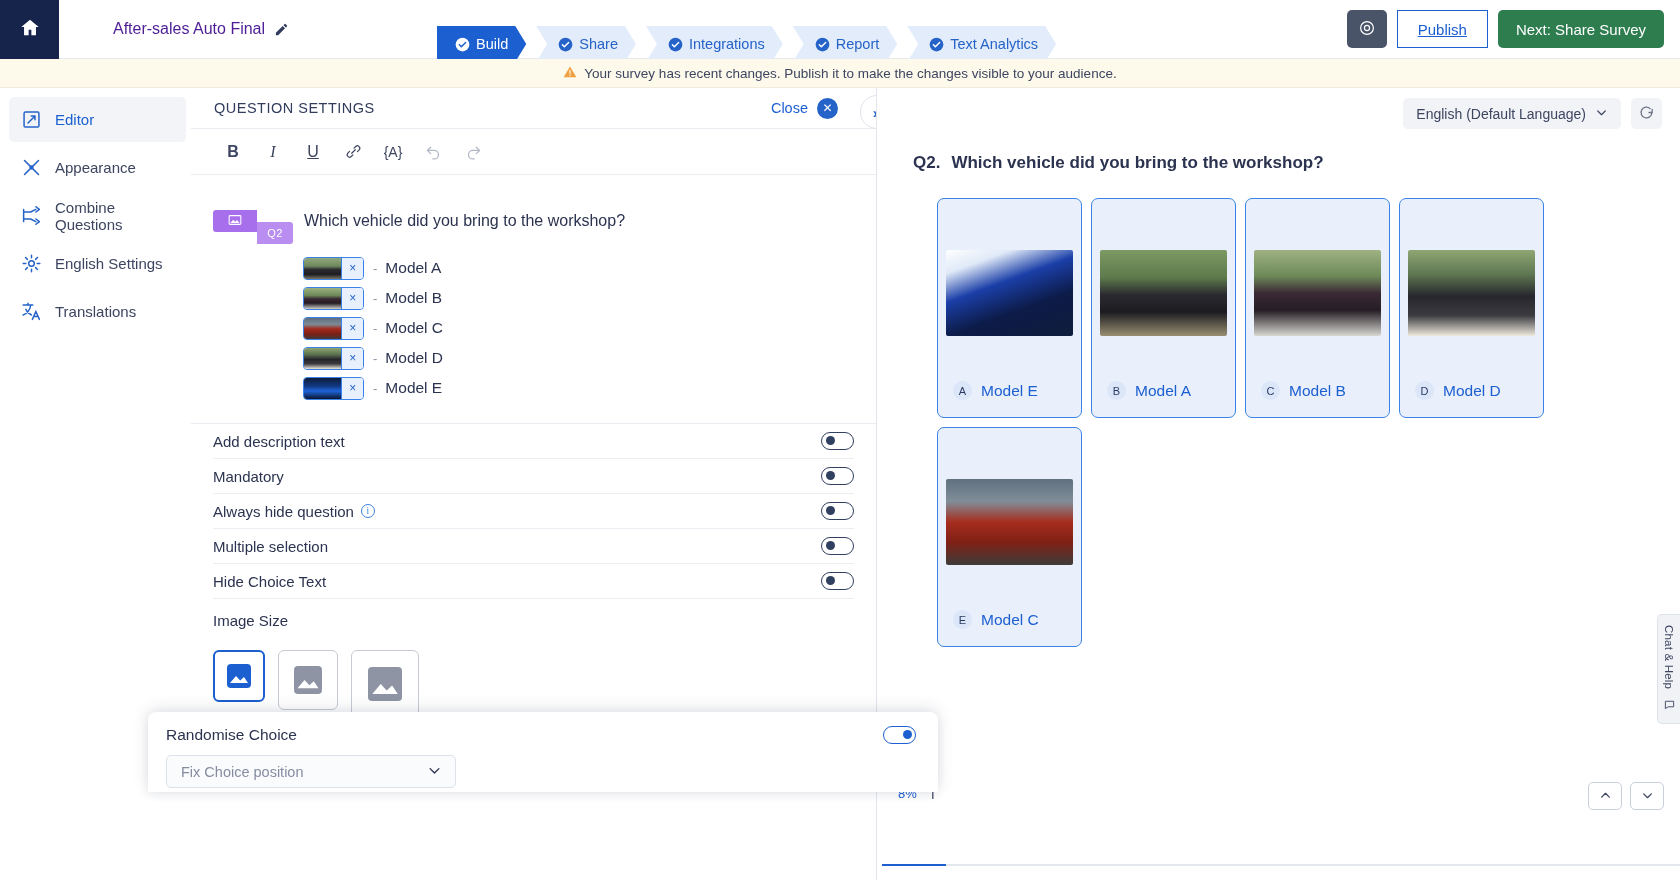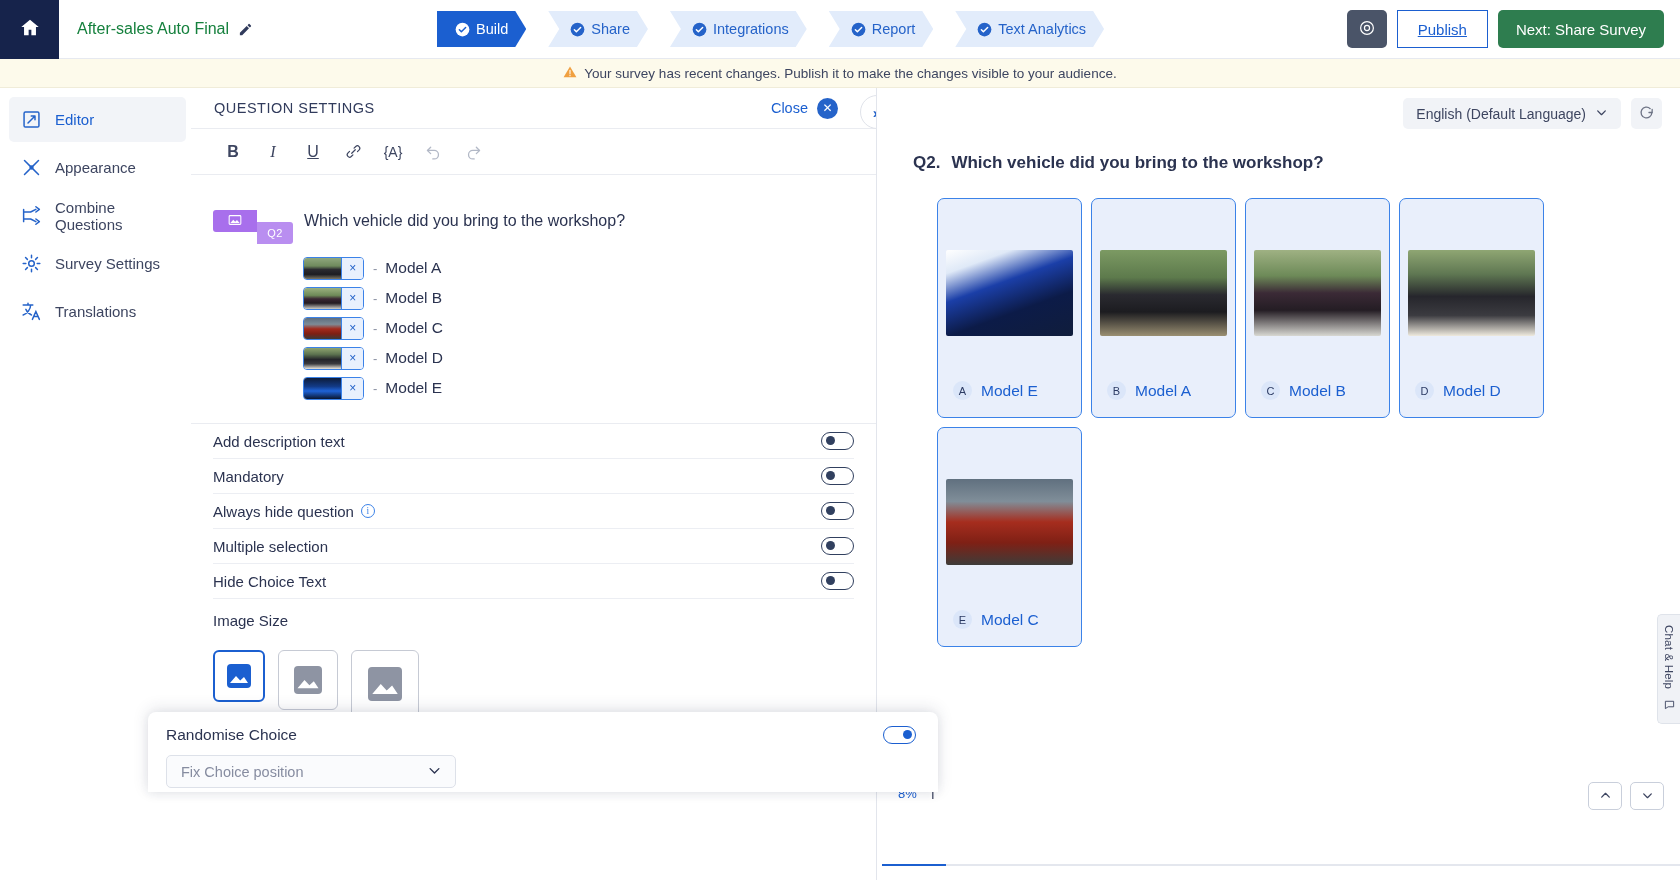--- a/index.html
+++ b/index.html
@@ -21,25 +21,25 @@
   }
   .home-btn {
     width: 59px; height: 59px; background: #16234b;
     display: flex; align-items: center; justify-content: center;
     flex: 0 0 59px; cursor: pointer;
   }
   .home-btn svg { width: 22px; height: 22px; fill: #ffffff; }
   .survey-title-wrap {
     display: flex; align-items: center; gap: 9px; margin-left: 18px;
   }
-  .survey-title { font-size: 16px; color: #15803d; }
+  .survey-title { font-size: 16px; color: #4c1d95; margin-left: 36px; }
   .pencil-icon { width: 15px; height: 15px; }
   .pencil-icon svg { width: 15px; height: 15px; fill: #313b5c; }
 
-  .steps { position: absolute; left: 437px; top: 11px; display: flex; height: 36px; gap: 12px; }
+  .steps { position: absolute; left: 437px; top: 26px; display: flex; height: 36px; }
   .step {
     position: relative; height: 36px; display: flex; align-items: center;
     padding: 0 18px 0 22px; font-size: 14.5px; color: #2563c9;
     background: #e2ecfb; margin-right: 10px; cursor: pointer;
     clip-path: polygon(0 0, calc(100% - 11px) 0, 100% 50%, calc(100% - 11px) 100%, 0 100%, 11px 50%);
   }
   .step:first-child { padding-left: 18px; clip-path: polygon(0 0, calc(100% - 11px) 0, 100% 50%, calc(100% - 11px) 100%, 0 100%); }
   .step.active { background: #1b5fd0; color: #ffffff; }
   .step .chk { width: 15px; height: 15px; margin-right: 6px; flex: 0 0 15px; }
   .step .chk svg { width: 15px; height: 15px; display: block; }
@@ -407,21 +407,21 @@
       </span>
       <span>Combine Questions</span>
     </div>
     <div class="side-item">
       <span class="side-ico">
         <svg viewBox="0 0 24 24" fill="none" stroke="#2563c9" stroke-width="1.7">
             <circle cx="12" cy="12" r="3.2"></circle>
             <path d="M12 2.5v3M12 18.5v3M2.5 12h3M18.5 12h3M5.2 5.2l2.1 2.1M16.7 16.7l2.1 2.1M18.8 5.2l-2.1 2.1M7.3 16.7l-2.1 2.1" stroke-linecap="round"></path>
           </svg>
       </span>
-      <span>Survey Settings</span>
+      <span>English Settings</span>
     </div>
     <div class="side-item">
       <span class="side-ico">
         <svg viewBox="0 0 24 24" fill="none" stroke="#2563c9" stroke-width="1.7" stroke-linecap="round">
             <path d="M2.5 4.5h11M8 2.5v2M11 4.5c0 5-4 10-8.5 11.5M5.5 9.5c1.5 3.5 4 5.5 6.5 6.5"></path>
             <path d="M13 21l4-9 4 9M14.6 17.6h4.8"></path>
           </svg>
       </span>
       <span>Translations</span>
     </div>

